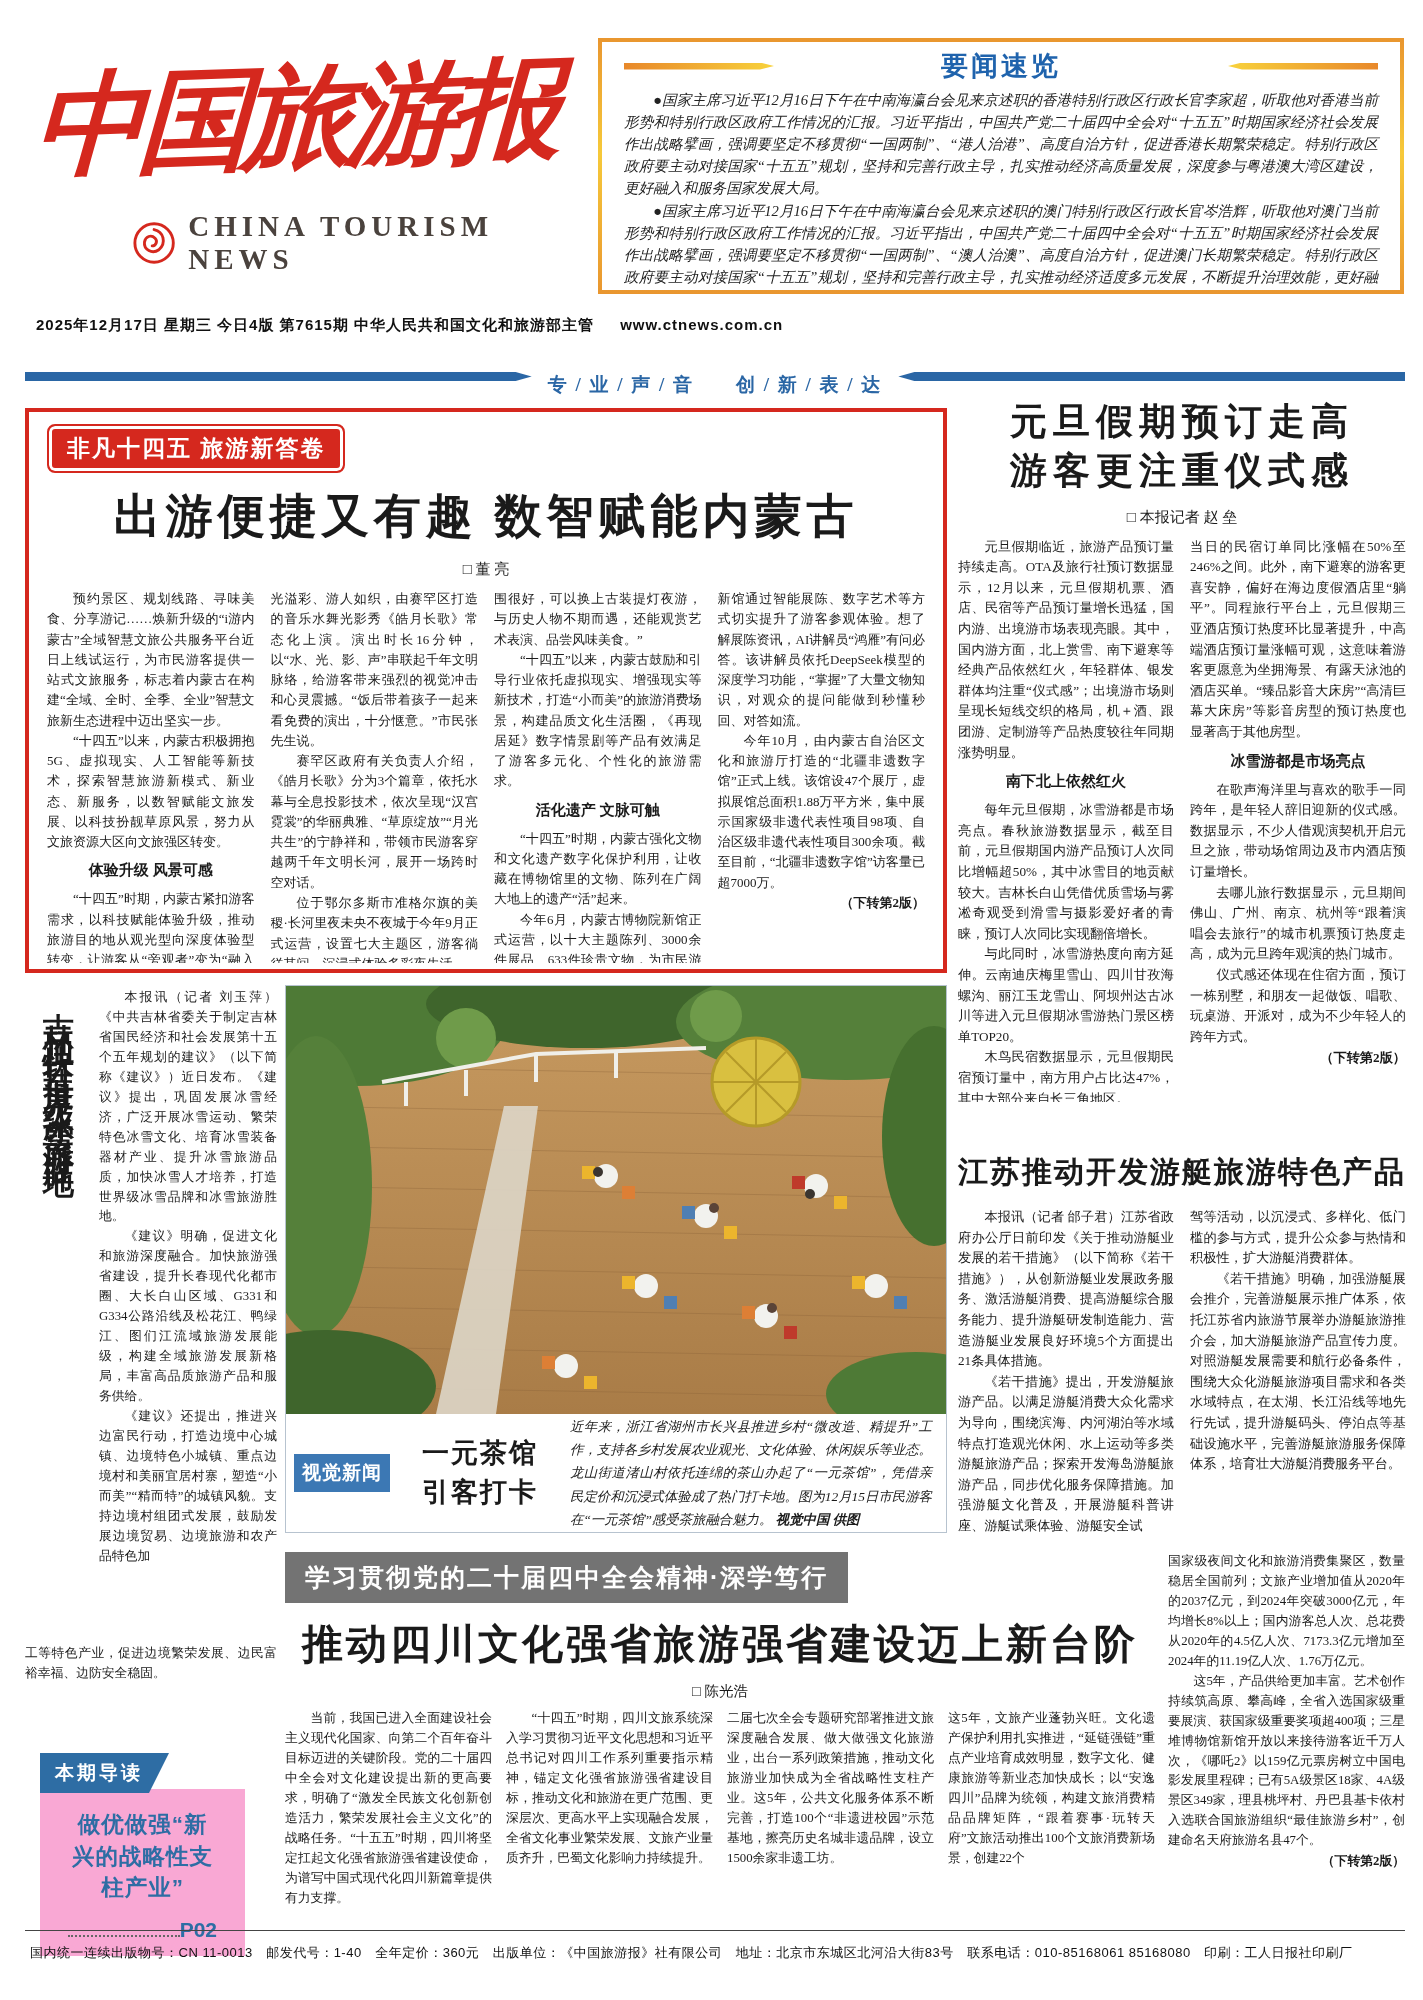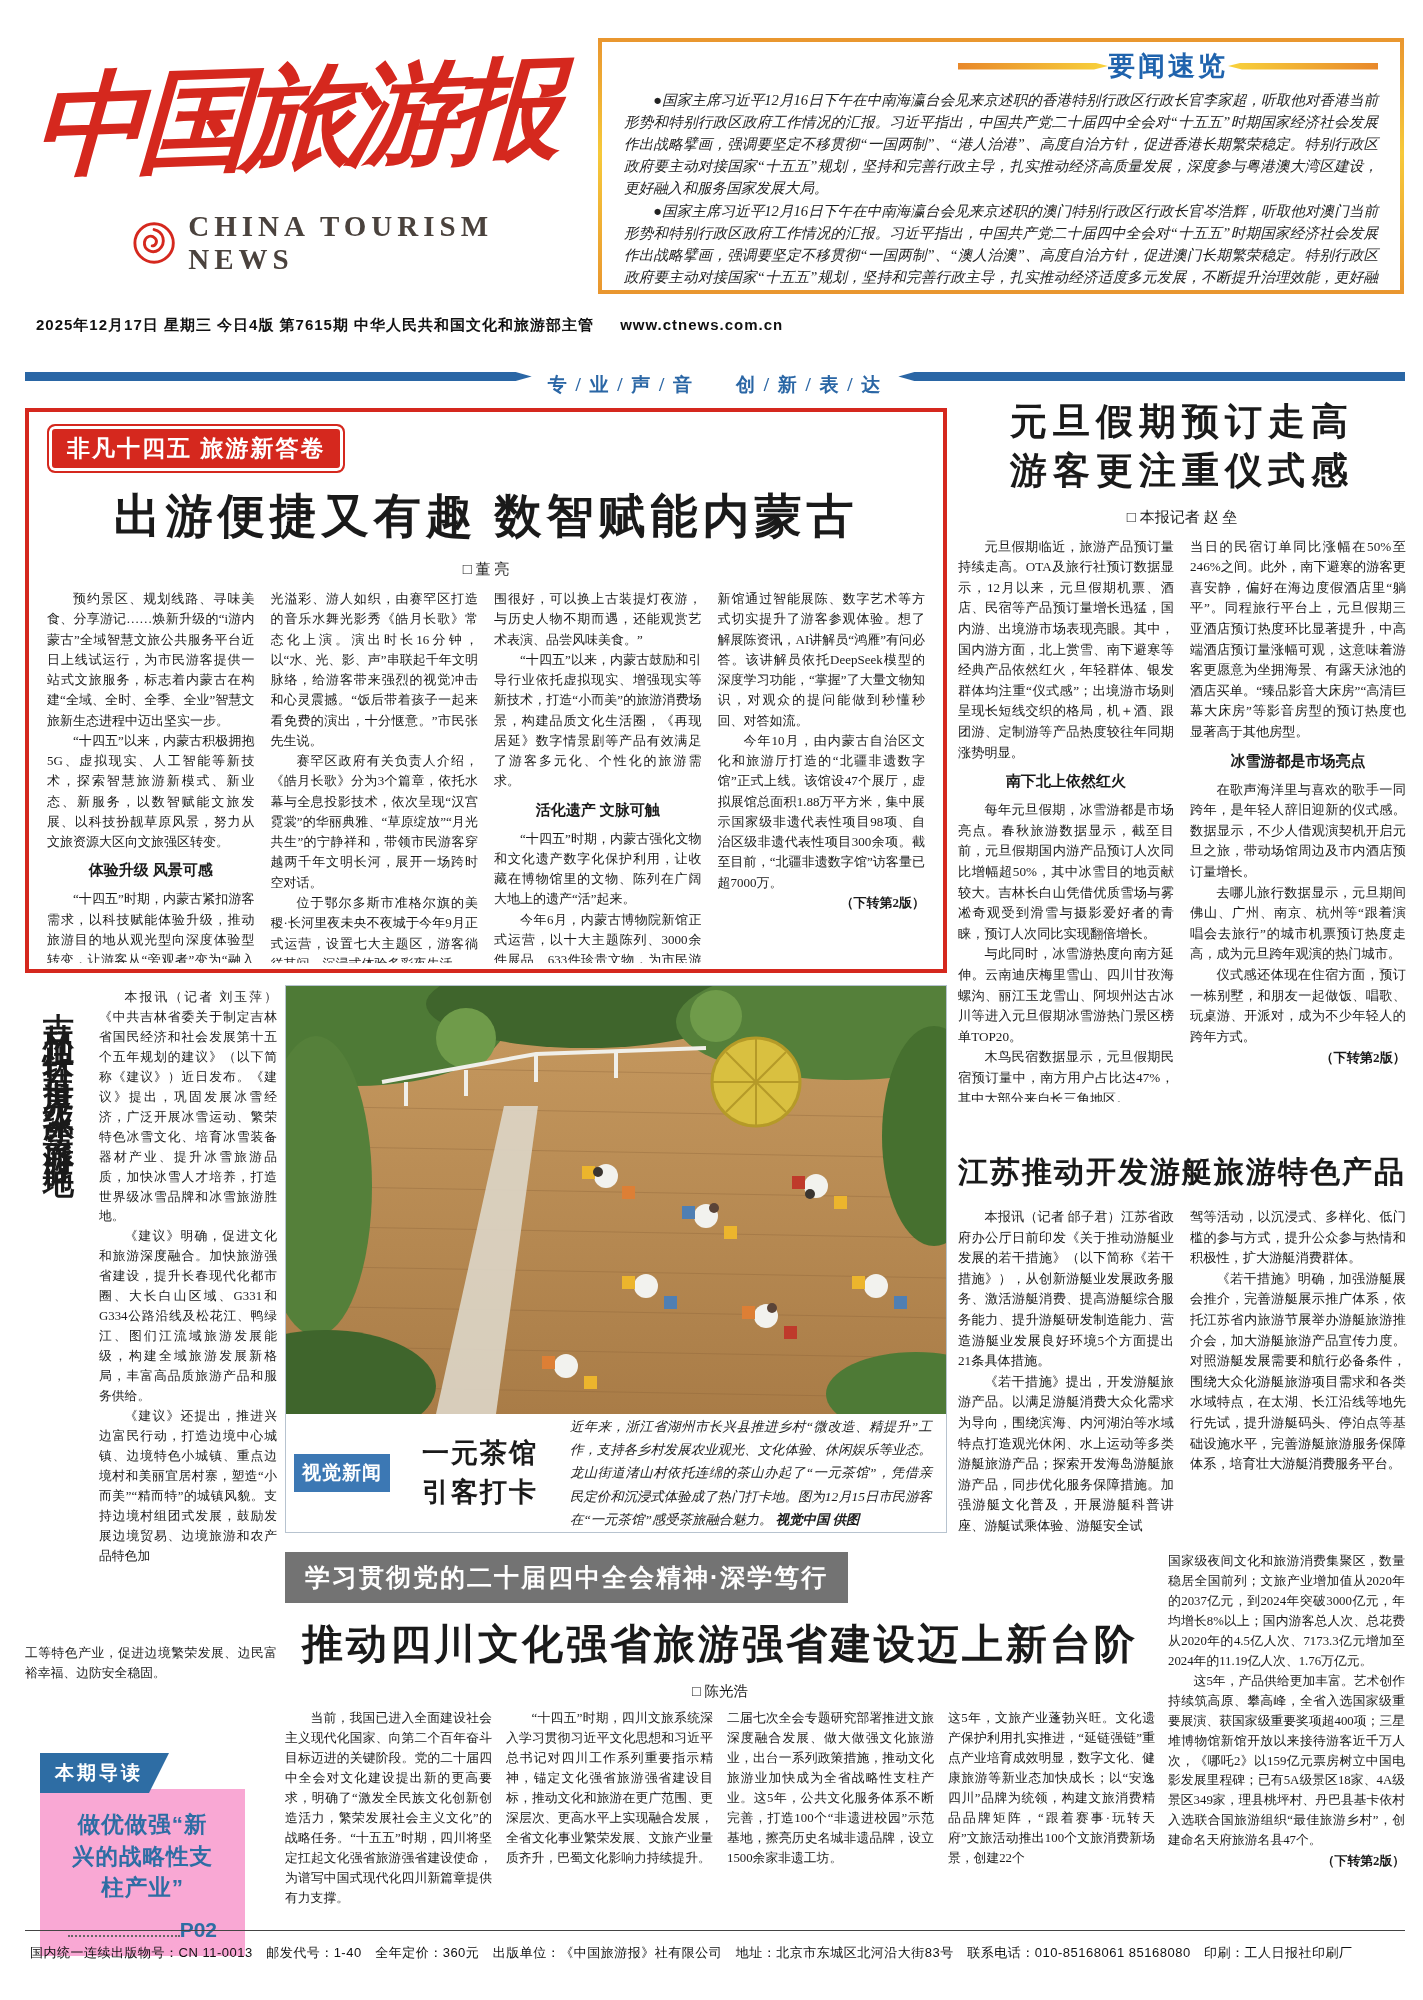--- a/index.html
+++ b/index.html
@@ -17,21 +17,21 @@
     white-space:nowrap;
   }
   .logo-row { position:absolute; left:98px; top:182px; display:flex; align-items:center; gap:12px; }
   .logo-en { font-size:29px; font-weight:bold; color:#4a423d; letter-spacing:5px; font-family:"Liberation Serif",serif; }
   #dateline { position:absolute; left:36px; top:316px; font-family:"Liberation Sans","DejaVu Sans",sans-serif;
     font-size:15px; font-weight:bold; color:#111; letter-spacing:1px; display:flex; gap:26px; align-items:baseline; }
   
   #news-brief { position:absolute; left:598px; top:38px; width:806px; height:256px;
     background:linear-gradient(180deg,#e9962f,#f6c93a 45%,#e9962f); padding:4px; }
   .brief-inner { width:100%; height:100%; background:#fff; padding:4px 22px 6px; overflow:hidden; }
-  .brief-head { display:flex; align-items:center; justify-content:flex-end; gap:0; margin:2px 0 6px; }
+  .brief-head { display:flex; align-items:center; justify-content:space-between; gap:8px; margin:2px 0 6px; }
   .brief-title { color:#1f63ad; font-size:27px; font-weight:bold; letter-spacing:3px;
     font-family:"Liberation Serif",serif; }
   .ribbon { height:7px; width:150px; background:linear-gradient(90deg,#e8882a,#f8d23c); }
   .ribbon.left  { clip-path:polygon(0 0,calc(100% - 14px) 0,100% 50%,calc(100% - 14px) 100%,0 100%); }
   .ribbon.right { background:linear-gradient(270deg,#e8882a,#f8d23c);
     clip-path:polygon(14px 0,100% 0,100% 100%,14px 100%,0 50%); }
   .brief-items .para { font-size:14.6px; line-height:1.5; font-style:italic; color:#222; margin-bottom:2px; }
   
   #slogan-banner { position:absolute; left:25px; top:372px; width:1380px; display:flex; align-items:flex-start; gap:16px; }
   .slog-bar { height:9px; background:#2a66a5; flex:1; }

